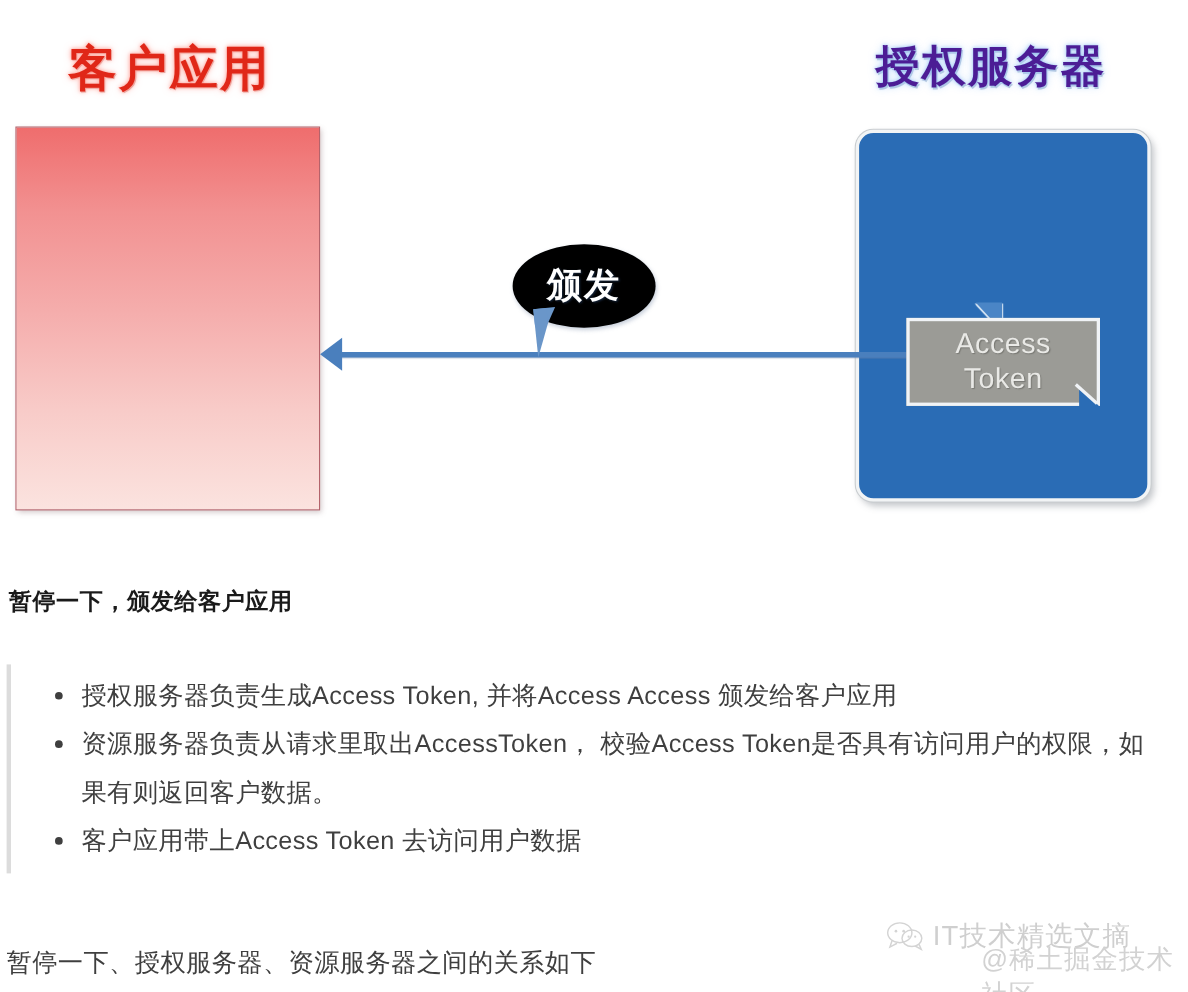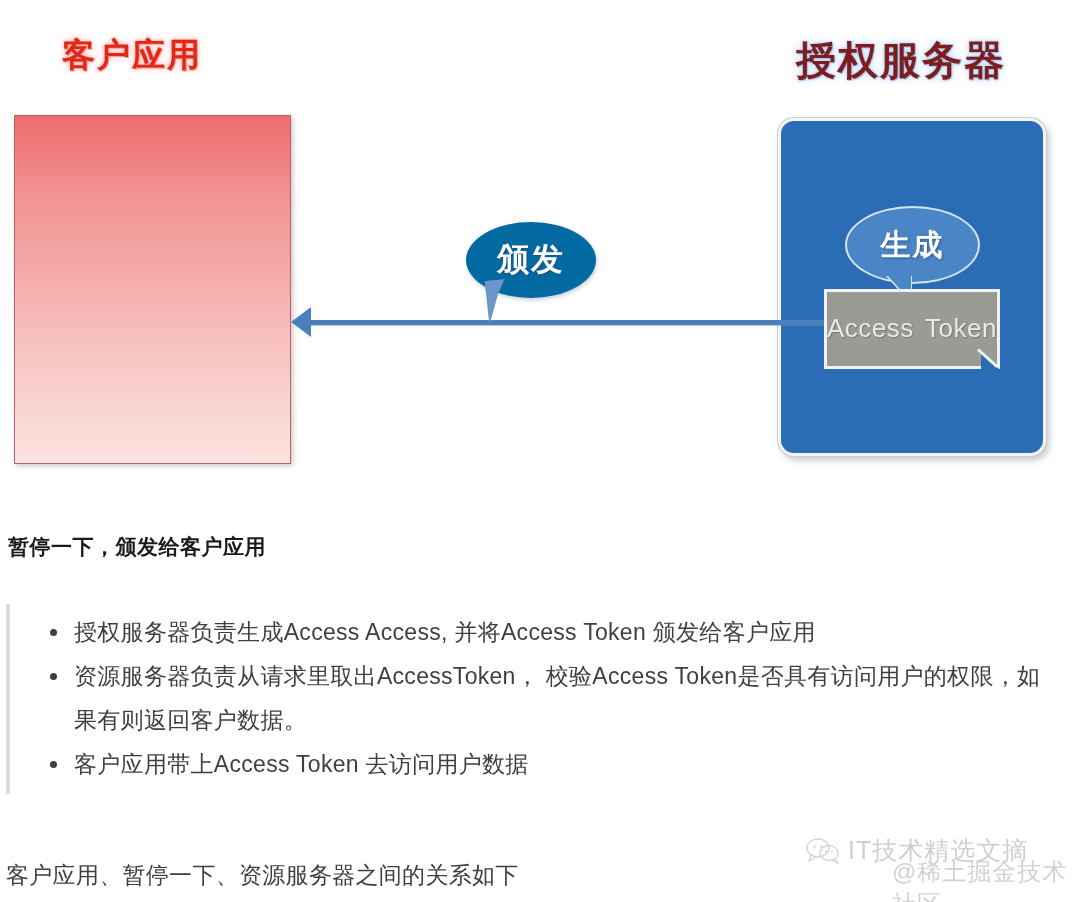--- a/index.html
+++ b/index.html
@@ -21,38 +21,38 @@
     position: absolute;
     left: 0; top: 0;
     width: 1080px;
     height: 500px;
   }
 
   .title-red {
     position: absolute;
     left: 62px;
     top: 33px;
-    font-size: 33px;
+    font-size: 44px;
     font-weight: bold;
     letter-spacing: 2px;
     color: #e02718;
     text-shadow:
       0 0 3px rgba(255,150,140,0.95),
       0 0 7px rgba(255,170,160,0.75),
       1px 1px 0 rgba(160,20,10,0.35);
   }
 
   .title-blue {
     position: absolute;
     left: 796px;
     top: 33px;
     font-size: 40px;
     font-weight: bold;
     letter-spacing: 2px;
-    color: #7f1d1d;
+    color: #4c1d95;
     text-shadow:
       0 0 3px rgba(150,195,245,0.95),
       0 0 8px rgba(175,210,250,0.8),
       1px 1px 0 rgba(25,70,130,0.3);
   }
 
   .client-box {
     position: absolute;
     left: 14px;
     top: 115px;
@@ -98,21 +98,21 @@
     border-right: 20px solid #4a7fbd;
   }
 
   
   .bubble-issue {
     position: absolute;
     left: 466px;
     top: 222px;
     width: 130px;
     height: 76px;
-    background: #0369a1;
+    background: #000000;
     border-radius: 50% / 50%;
     display: flex;
     align-items: center;
     justify-content: center;
     box-shadow: 1px 2px 4px rgba(110,130,160,0.4);
   }
   .bubble-issue .bubble-text {
     font-size: 32px;
     font-weight: bold;
     color: #ffffff;
@@ -170,23 +170,23 @@
   .token-note {
     position: absolute;
     left: 824px;
     top: 289px;
     width: 176px;
     height: 80px;
     background: #9b9b96;
     border: 3px solid #f0f3f6;
     box-sizing: border-box;
     display: flex;
-    flex-direction: row;
+    flex-direction: column;
     align-items: center;
-    justify-content: space-between;
+    justify-content: center;
     line-height: 1.22;
   }
   .token-note .token-line {
     font-size: 26px;
     color: #e9e9e6;
     letter-spacing: 0.5px;
     text-shadow: 1px 1px 1px rgba(70,70,65,0.4);
   }
   .token-fold {
     position: absolute;
@@ -314,45 +314,42 @@
   <div class="server-box"></div>
 
   <div class="arrow-line"></div>
   <div class="arrow-head"></div>
 
   <div class="bubble-issue">
     <span class="bubble-text">颁发</span>
   </div>
   <div class="bubble-issue-tail"></div>
 
-  <div class="bubble-generate">
-    <span class="bubble-text">生成</span>
-  </div>
   <div class="bubble-generate-tail"></div>
 
   <div class="token-note">
     <span class="token-line">Access</span>
     <span class="token-line">Token</span>
   </div>
   <div class="token-fold"></div>
   <div class="token-fold-edge"></div>
 
 </div>
 
 <div class="section-heading">暂停一下，颁发给客户应用</div>
 
 <div class="quote-bar"></div>
 
 <ul class="bullet-list">
-  <li>授权服务器负责生成Access Access, 并将Access Token 颁发给客户应用</li>
+  <li>授权服务器负责生成Access Token, 并将Access Access 颁发给客户应用</li>
   <li>资源服务器负责从请求里取出AccessToken， 校验Access Token是否具有访问用户的权限，如果有则返回客户数据。</li>
   <li>客户应用带上Access Token 去访问用户数据</li>
 </ul>
 
-<div class="closing-line">客户应用、暂停一下、资源服务器之间的关系如下</div>
+<div class="closing-line">暂停一下、授权服务器、资源服务器之间的关系如下</div>
 
 <div class="watermark">
   <div class="wm-row1">
     <span>
       <svg class="wechat-glyph" viewBox="0 0 34 28" fill="none" stroke="#707070" stroke-width="1.3">
         <ellipse cx="12" cy="11" rx="11" ry="9"></ellipse>
         <path d="M5 18 L3 24 L9.5 20.5"></path>
         <circle cx="8.5" cy="9.5" r="1.2" fill="#707070" stroke="none"></circle>
         <circle cx="15.5" cy="9.5" r="1.2" fill="#707070" stroke="none"></circle>
         <ellipse cx="23" cy="16" rx="9" ry="7.5"></ellipse>

